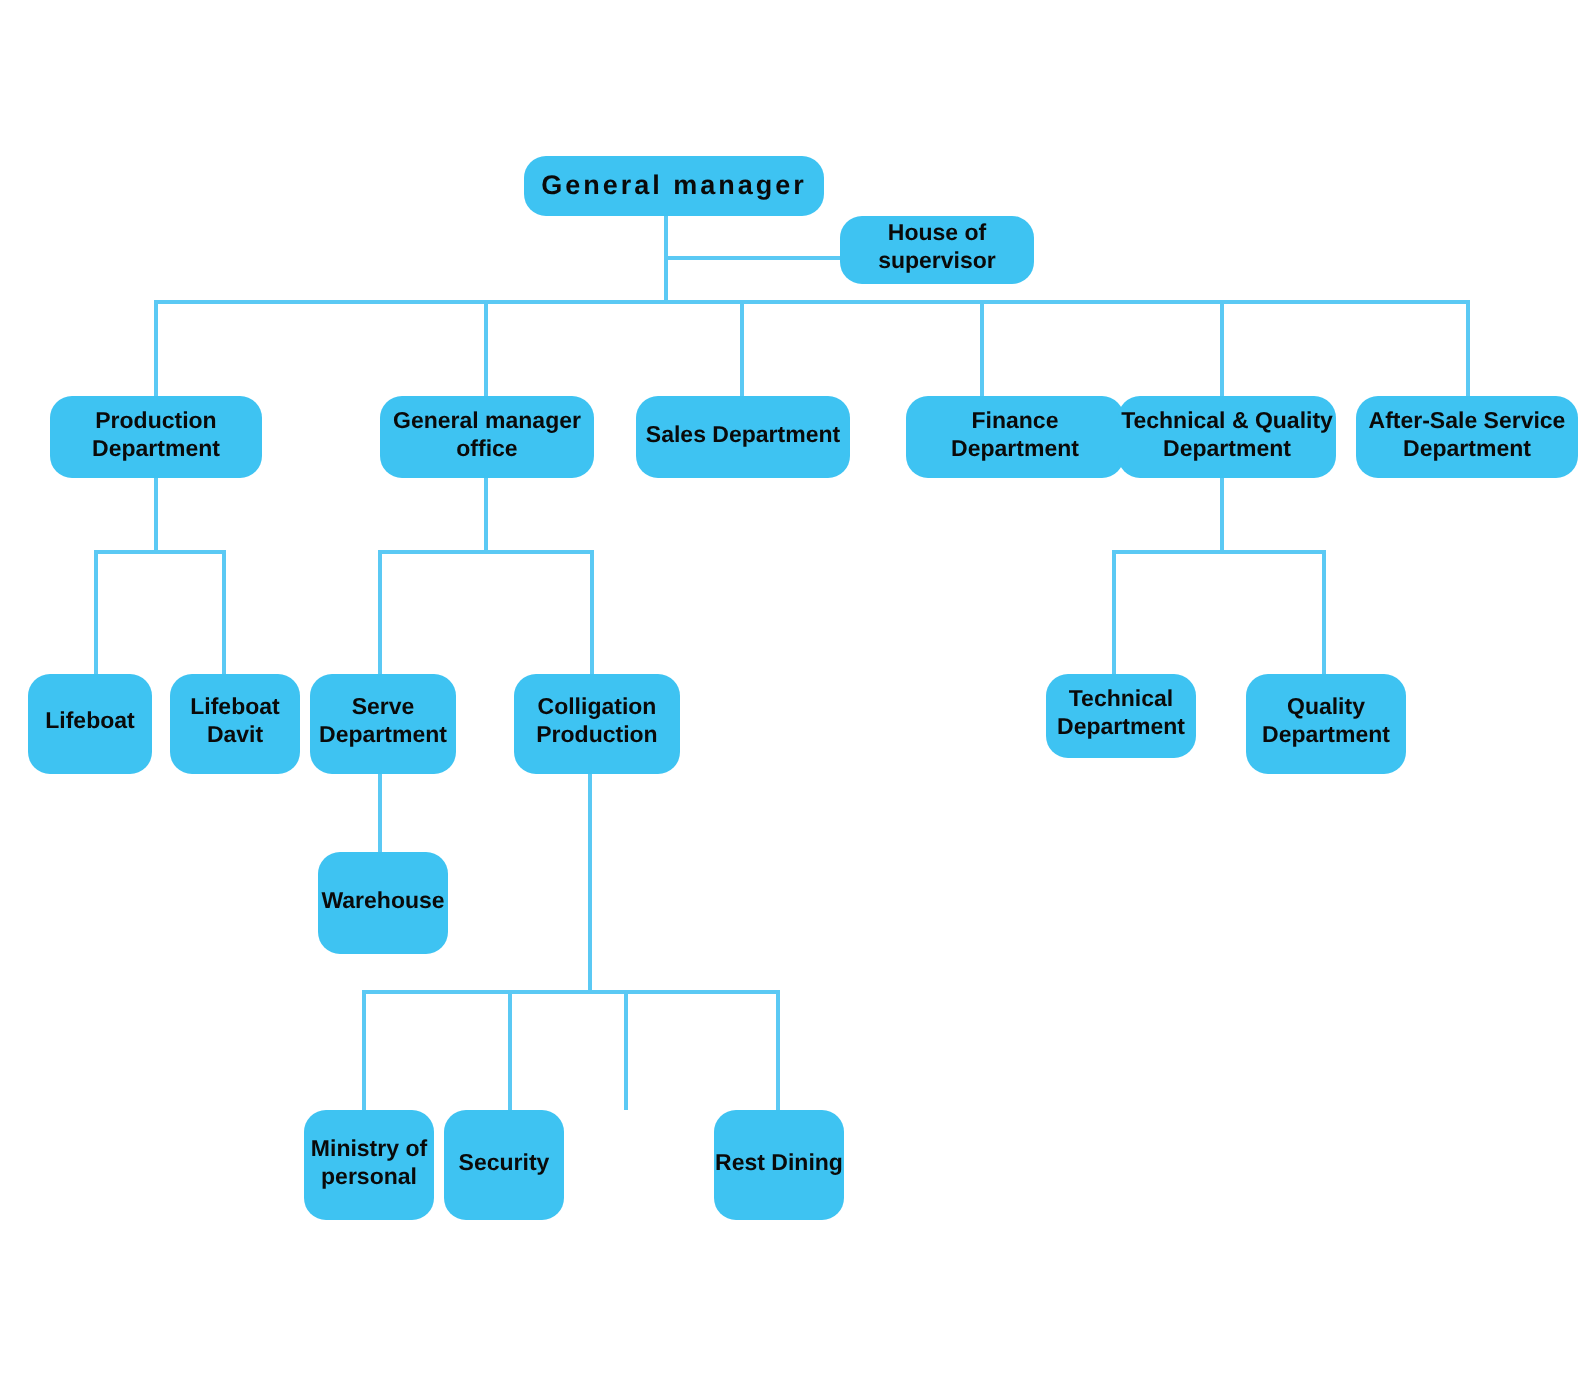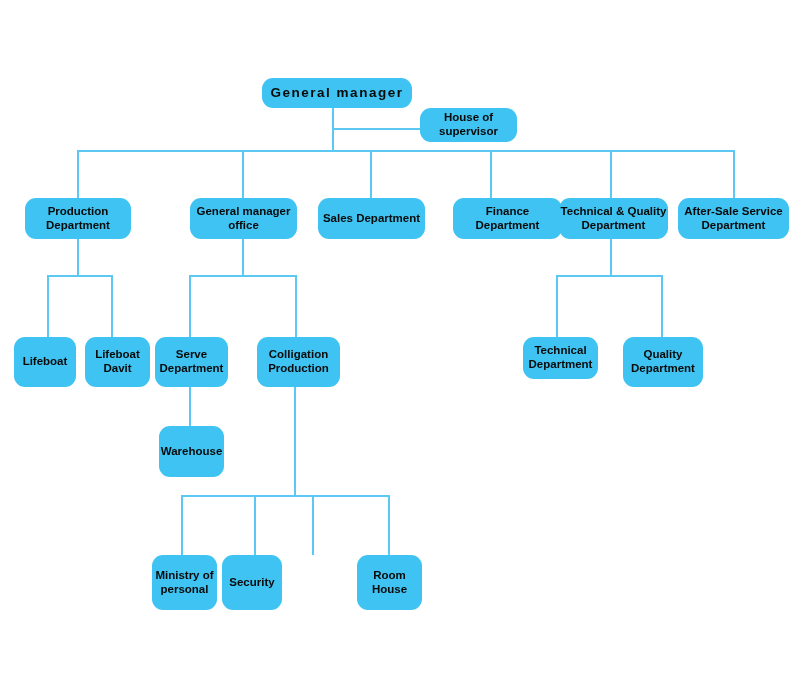--- a/index.html
+++ b/index.html
@@ -92,15 +92,15 @@
   <div class="node" style="left:85px;top:337px;width:65px;height:50px">Lifeboat Davit</div>
   <div class="node" style="left:155px;top:337px;width:73px;height:50px">Serve Department</div>
   <div class="node" style="left:257px;top:337px;width:83px;height:50px">Colligation Production</div>
   <div class="node" style="left:523px;top:337px;width:75px;height:42px">Technical Department</div>
   <div class="node" style="left:623px;top:337px;width:80px;height:50px">Quality Department</div>
 
   <div class="node" style="left:159px;top:426px;width:65px;height:51px">Warehouse</div>
 
   <div class="node" style="left:152px;top:555px;width:65px;height:55px">Ministry of personal</div>
   <div class="node" style="left:222px;top:555px;width:60px;height:55px">Security</div>
-  <div class="node" style="left:357px;top:555px;width:65px;height:55px">Room House</div>
+  <div class="node" style="left:357px;top:555px;width:65px;height:55px">Rest Dining</div>
 
 </div>
 
 </body></html>

